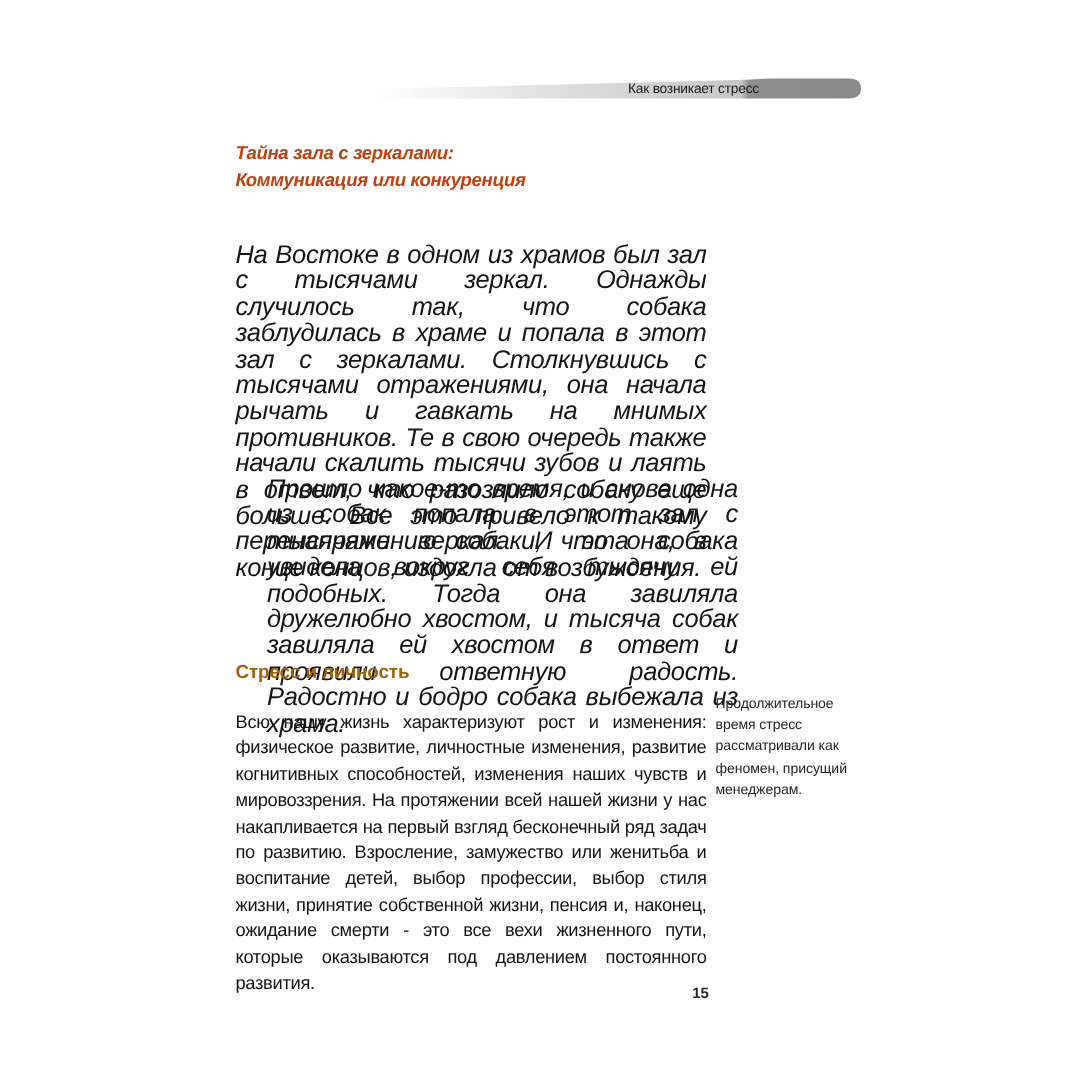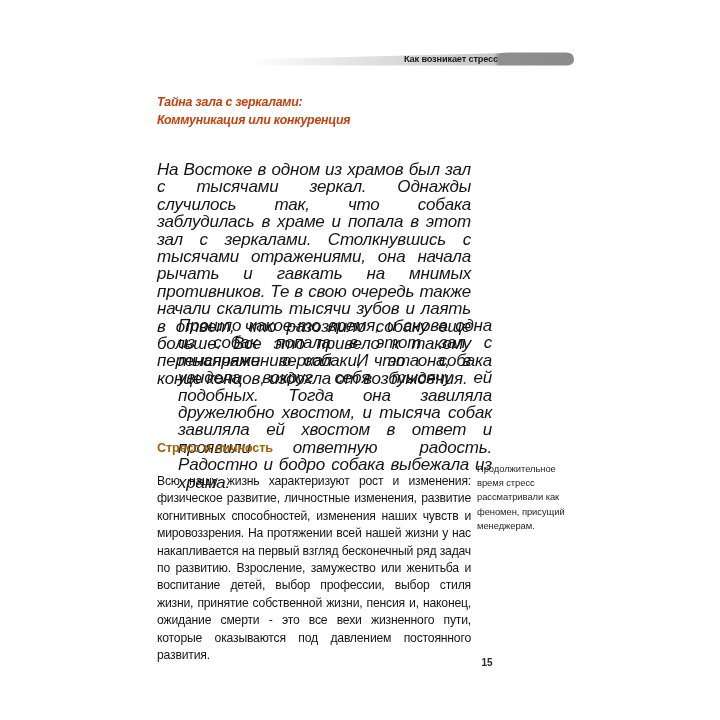--- a/index.html
+++ b/index.html
@@ -38,24 +38,24 @@
     overflow: visible;
   }
   .header-title {
     position: absolute;
     left: 396px;
     top: 52px;
     width: 110px;
     height: 14px;
     line-height: 14px;
     font-size: 9.2px;
-    font-weight: 700;
+    font-weight: 400;
     letter-spacing: -0.15px;
     color: #1c1c1c;
-    text-align: center;
+    text-align: right;
     white-space: nowrap;
   }
 
   
   .col-main {
     position: absolute;
     left: 157px;
     width: 314px;
   }
   .col-side {
@@ -122,21 +122,20 @@
   
   .folio {
     position: absolute;
     left: 455px;
     top: 657px;
     width: 24px;
     text-align: center;
     font-size: 10px;
     font-weight: 600;
     color: #2a2a2a;
-    margin-left: 20px;
   }
 </style>
 </head>
 <body>
 
 <div class="page">
 
   <div class="header-band">
     <svg viewBox="0 0 326 14" preserveAspectRatio="none" aria-hidden="true">
       <defs>

